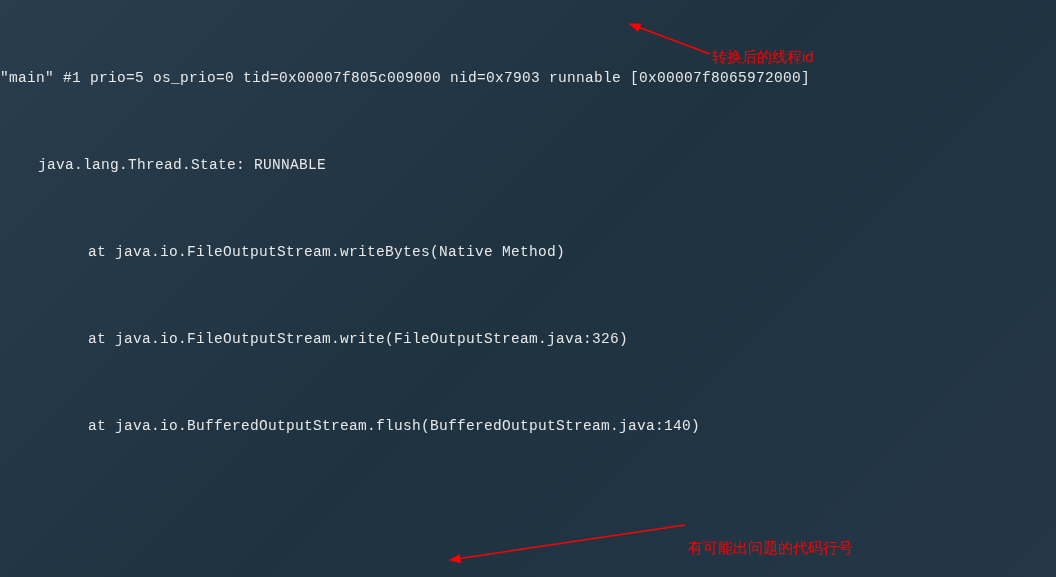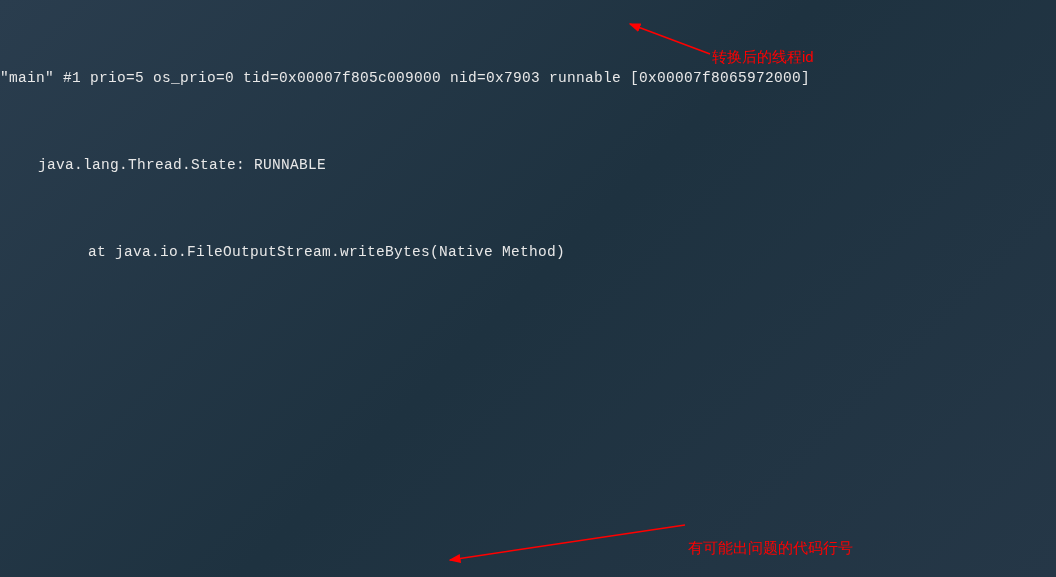--- a/index.html
+++ b/index.html
@@ -36,20 +36,22 @@
       pointer-events: none;
     }
   </style>
 </head>
 <body>
 
 <div class="stack-trace">
   <div class="line indent0">"main" #1 prio=5 os_prio=0 tid=0x00007f805c009000 nid=0x7903 runnable [0x00007f8065972000]</div>
   <div class="line indent1">java.lang.Thread.State: RUNNABLE</div>
   <div class="line indent2">at java.io.FileOutputStream.writeBytes(Native Method)</div>
+  <div class="line indent2">at java.io.FileOutputStream.write(FileOutputStream.java:326)</div>
+  <div class="line indent2">at java.io.BufferedOutputStream.flush(BufferedOutputStream.java:140)</div>
   
   
   
   
   
   
   
   
   
   

